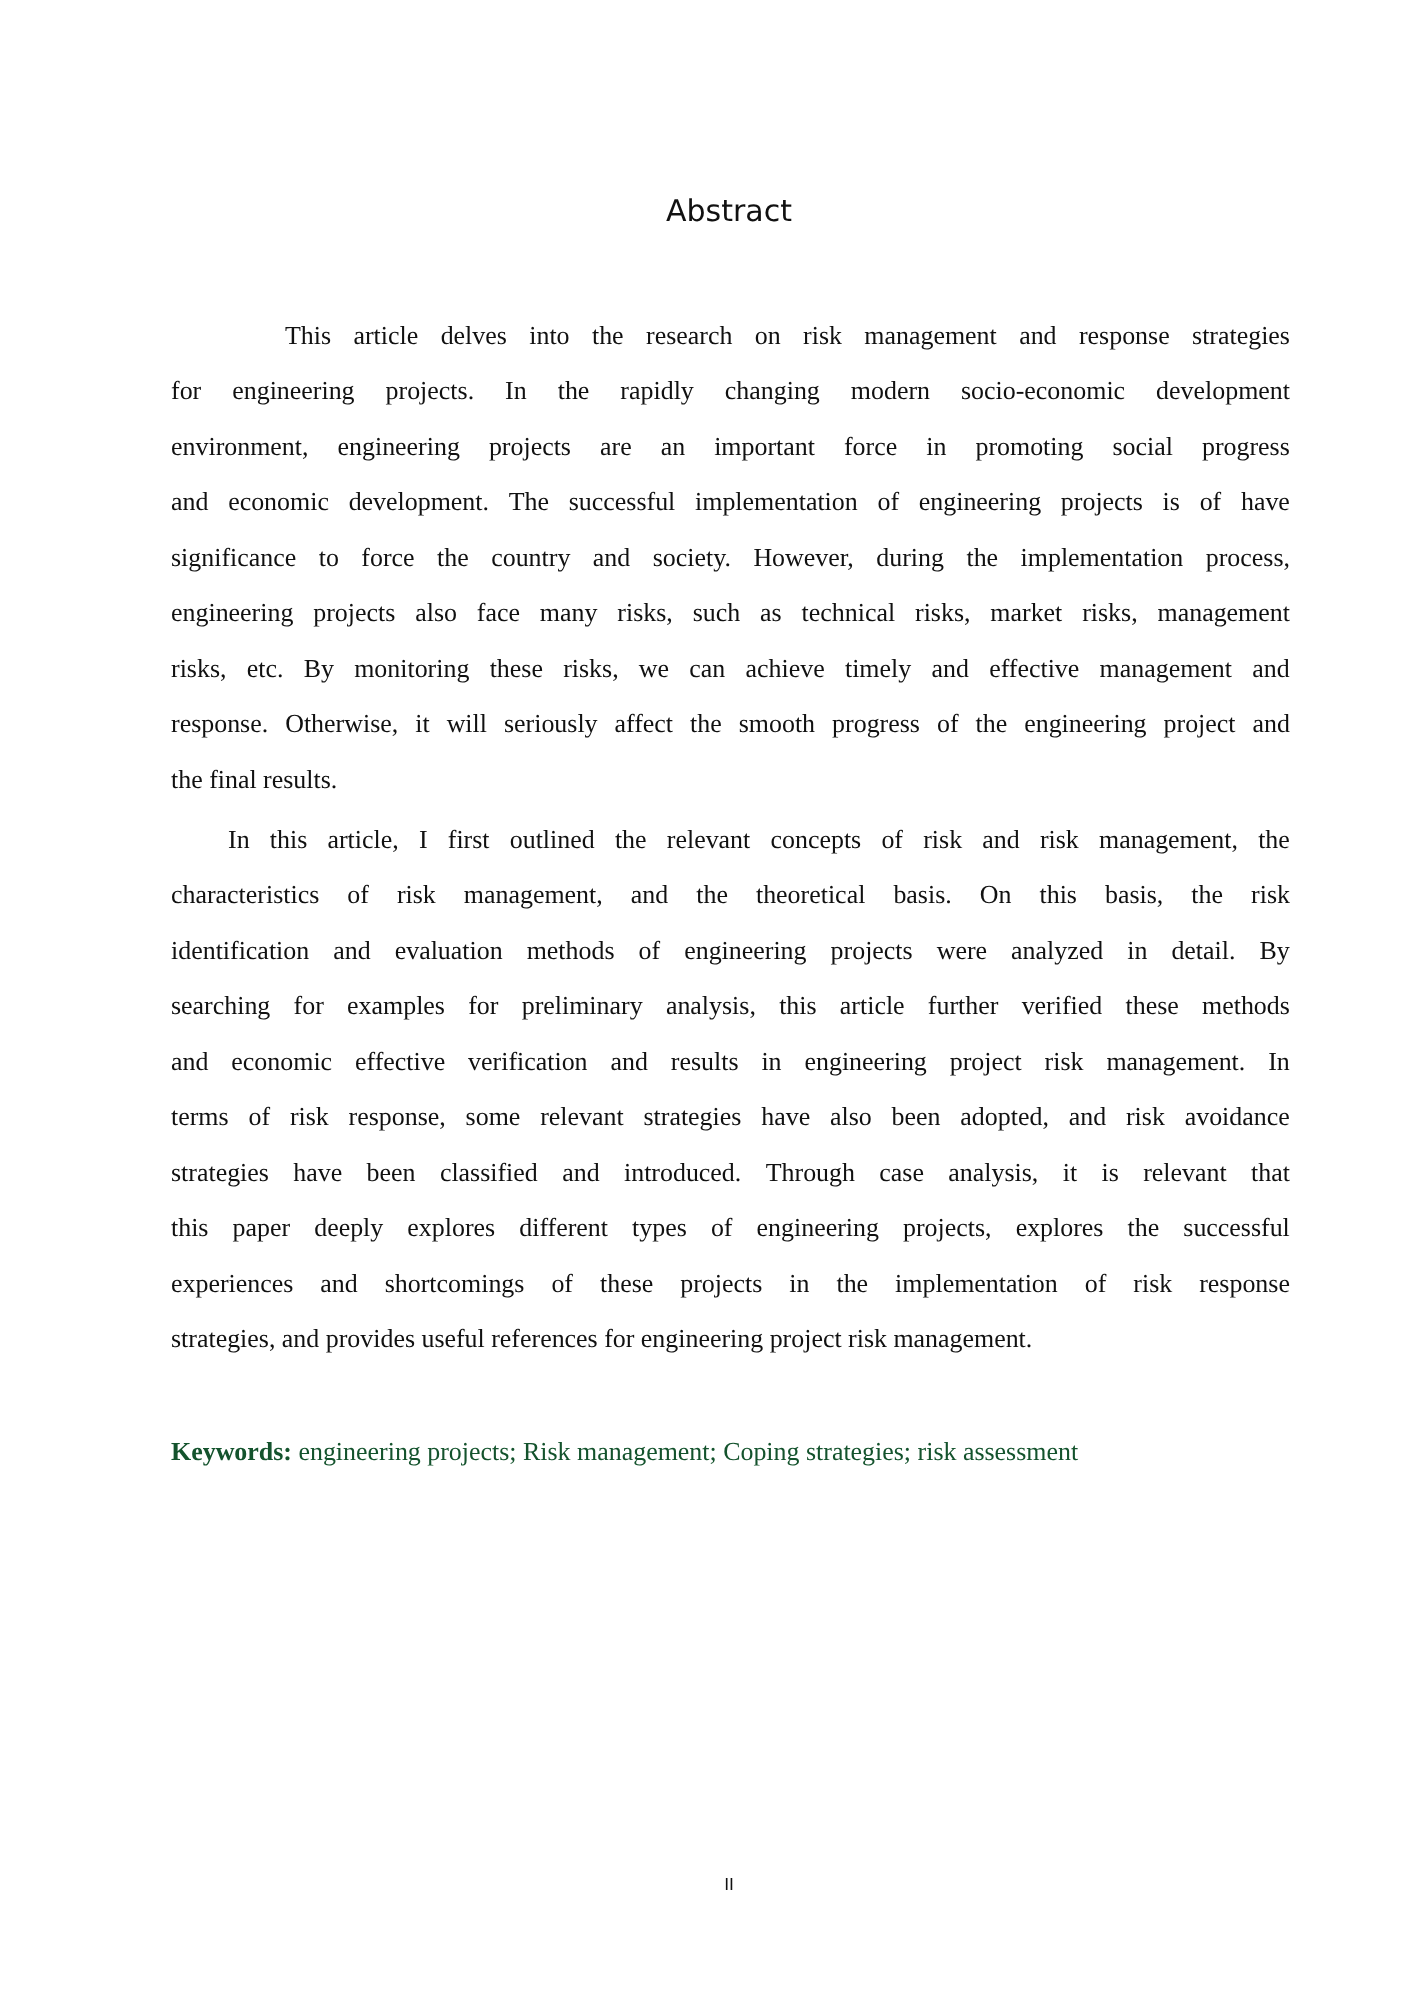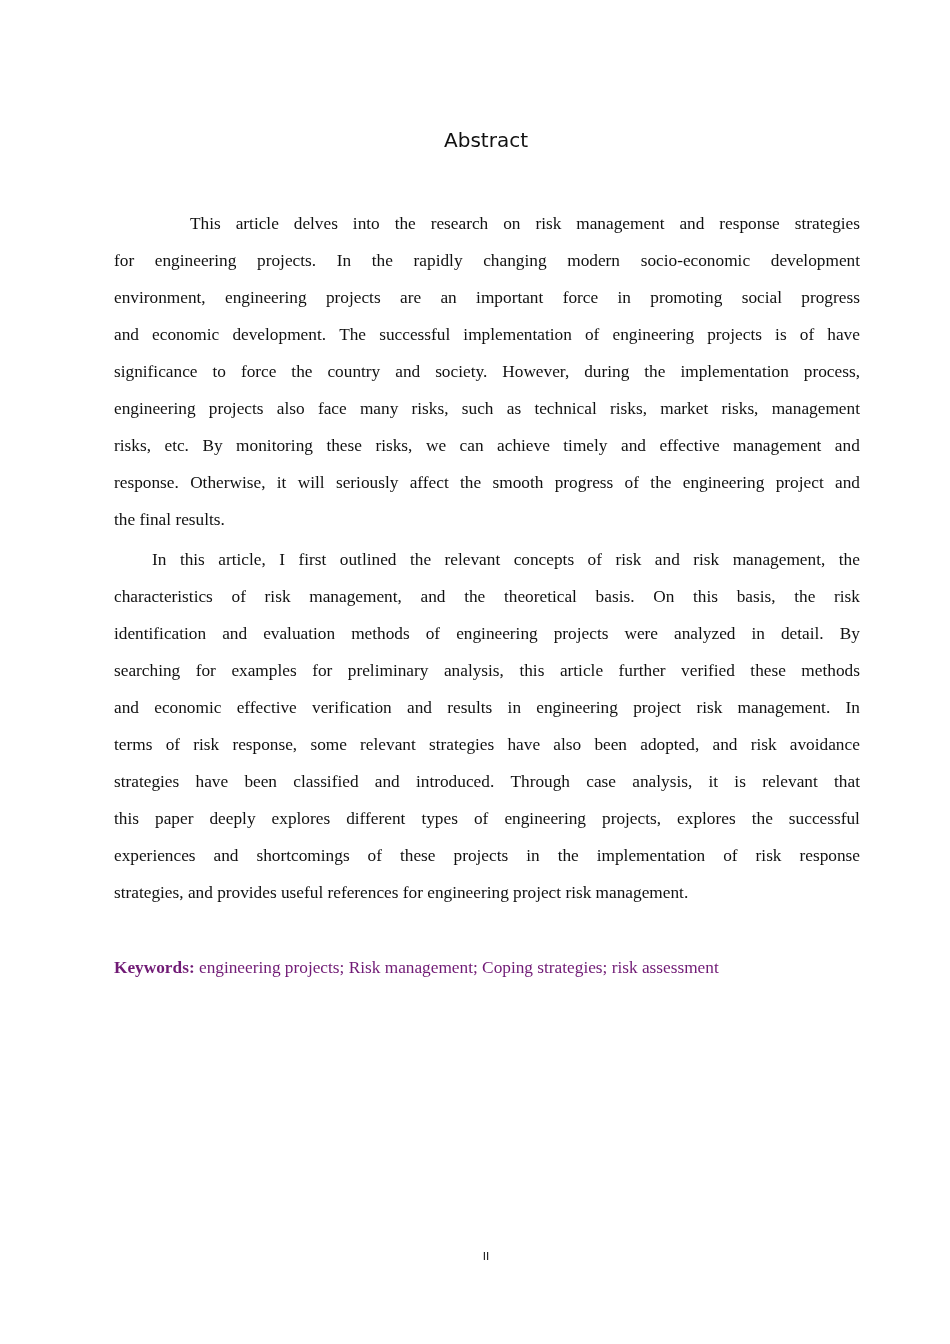--- a/index.html
+++ b/index.html
@@ -56,21 +56,21 @@
     .para2 { top: 541px; }
     .indent1 { padding-left: 76px; }
     .indent2 { padding-left: 38px; }
     .keywords {
       position: absolute;
       top: 954px;
       left: 114px;
       font-family: "Liberation Serif", serif;
       font-size: 17.3px;
       line-height: 28px;
-      color: #701a75;
+      color: #14532d;
       white-space: nowrap;
     }
     .keywords b {
       font-weight: bold;
     }
     .page-number {
       position: absolute;
       top: 1249px;
       left: 0;
       width: 972px;

